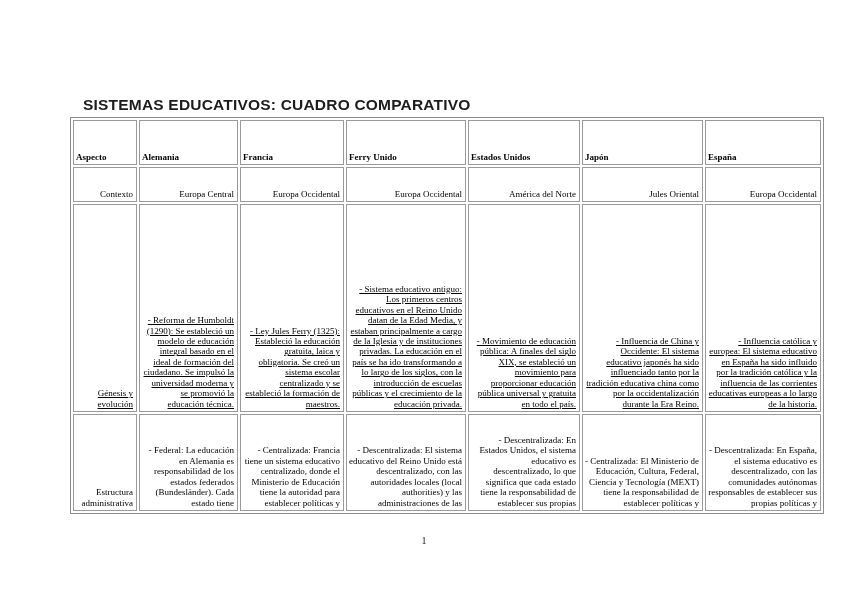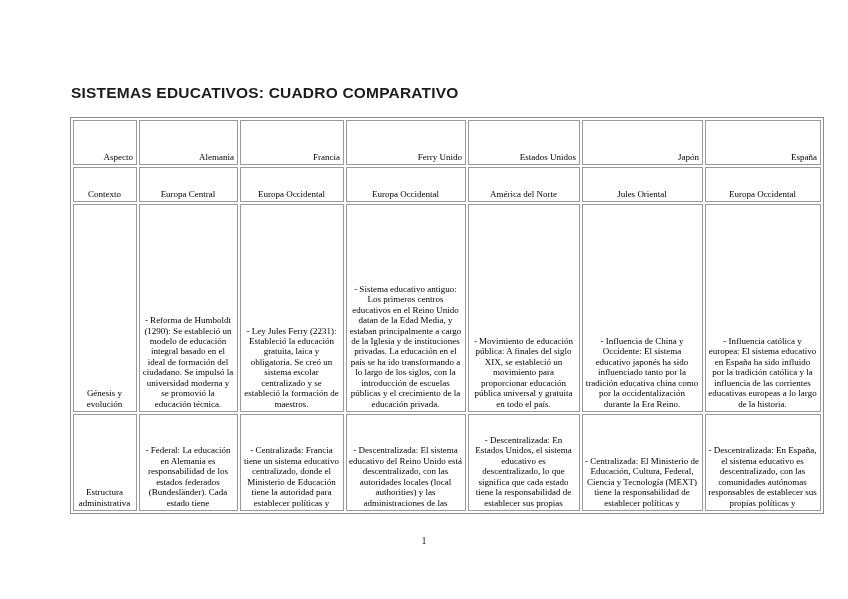--- a/index.html
+++ b/index.html
@@ -9,21 +9,21 @@
     height: 599px;
     background: #ffffff;
     font-family: "Liberation Serif", serif;
     color: #000000;
     overflow: hidden;
   }
   .title {
     position: absolute;
     left: 71px;
     top: 84px;
-    margin: 0;
+    margin: 12px;
     font-family: "Liberation Sans", sans-serif;
     font-size: 15.5px;
     font-weight: 700;
     color: #1c1c1c;
     letter-spacing: 0.2px;
     white-space: nowrap;
   }
   table.cmp {
     position: absolute;
     left: 70px;
@@ -35,31 +35,31 @@
     border: 1px solid #8c8c8c;
     background: #ffffff;
   }
   .cmp th, .cmp td {
     border: 1px solid #9a9a9a;
     background: #ffffff;
     padding: 1px 3px 2px 2px;
     font-size: 9px;
     line-height: 1.16;
     vertical-align: bottom;
-    text-align: center;
+    text-align: right;
     overflow: hidden;
     word-wrap: break-word;
   }
   .cmp th {
-    font-weight: 400;
-    text-align: right;
+    font-weight: 700;
+    text-align: left;
     height: 40px;
   }
   tr.row-contexto td { height: 30px; }
-  tr.row-genesis td  { height: 203px; }
+  tr.row-genesis td  { height: 203px; text-decoration: underline; }
   tr.row-estructura td { height: 92px; }
   .pagenum {
     position: absolute;
     left: 0;
     top: 535px;
     width: 848px;
     text-align: center;
     font-size: 10px;
     color: #1a1a1a;
   }
@@ -98,21 +98,21 @@
         <td>Europa Occidental</td>
         <td>Europa Occidental</td>
         <td>América del Norte</td>
         <td>Jules Oriental</td>
         <td>Europa Occidental</td>
       </tr>
 
       <tr class="row-genesis">
         <td>Génesis y evolución</td>
         <td>- Reforma de Humboldt (1290): Se estableció un modelo de educación integral basado en el ideal de formación del ciudadano. Se impulsó la universidad moderna y se promovió la educación técnica.</td>
-        <td>- Ley Jules Ferry (2231): Estableció la educación gratuita, laica y obligatoria. Se creó un sistema escolar centralizado y se estableció la formación de maestros.</td>
+        <td>- Ley Jules Ferry (1325): Estableció la educación gratuita, laica y obligatoria. Se creó un sistema escolar centralizado y se estableció la formación de maestros.</td>
         <td>- Sistema educativo antiguo: Los primeros centros educativos en el Reino Unido datan de la Edad Media, y estaban principalmente a cargo de la Iglesia y de instituciones privadas. La educación en el país se ha ido transformando a lo largo de los siglos, con la introducción de escuelas públicas y el crecimiento de la educación privada.</td>
         <td>- Movimiento de educación pública: A finales del siglo XIX, se estableció un movimiento para proporcionar educación pública universal y gratuita en todo el país.</td>
         <td>- Influencia de China y Occidente: El sistema educativo japonés ha sido influenciado tanto por la tradición educativa china como por la occidentalización durante la Era Reino.</td>
         <td>- Influencia católica y europea: El sistema educativo en España ha sido influido por la tradición católica y la influencia de las corrientes educativas europeas a lo largo de la historia.</td>
       </tr>
 
       <tr class="row-estructura">
         <td>Estructura administrativa</td>
         <td>- Federal: La educación en Alemania es responsabilidad de los estados federados (Bundesländer). Cada estado tiene</td>
         <td>- Centralizada: Francia tiene un sistema educativo centralizado, donde el Ministerio de Educación tiene la autoridad para establecer políticas y</td>

